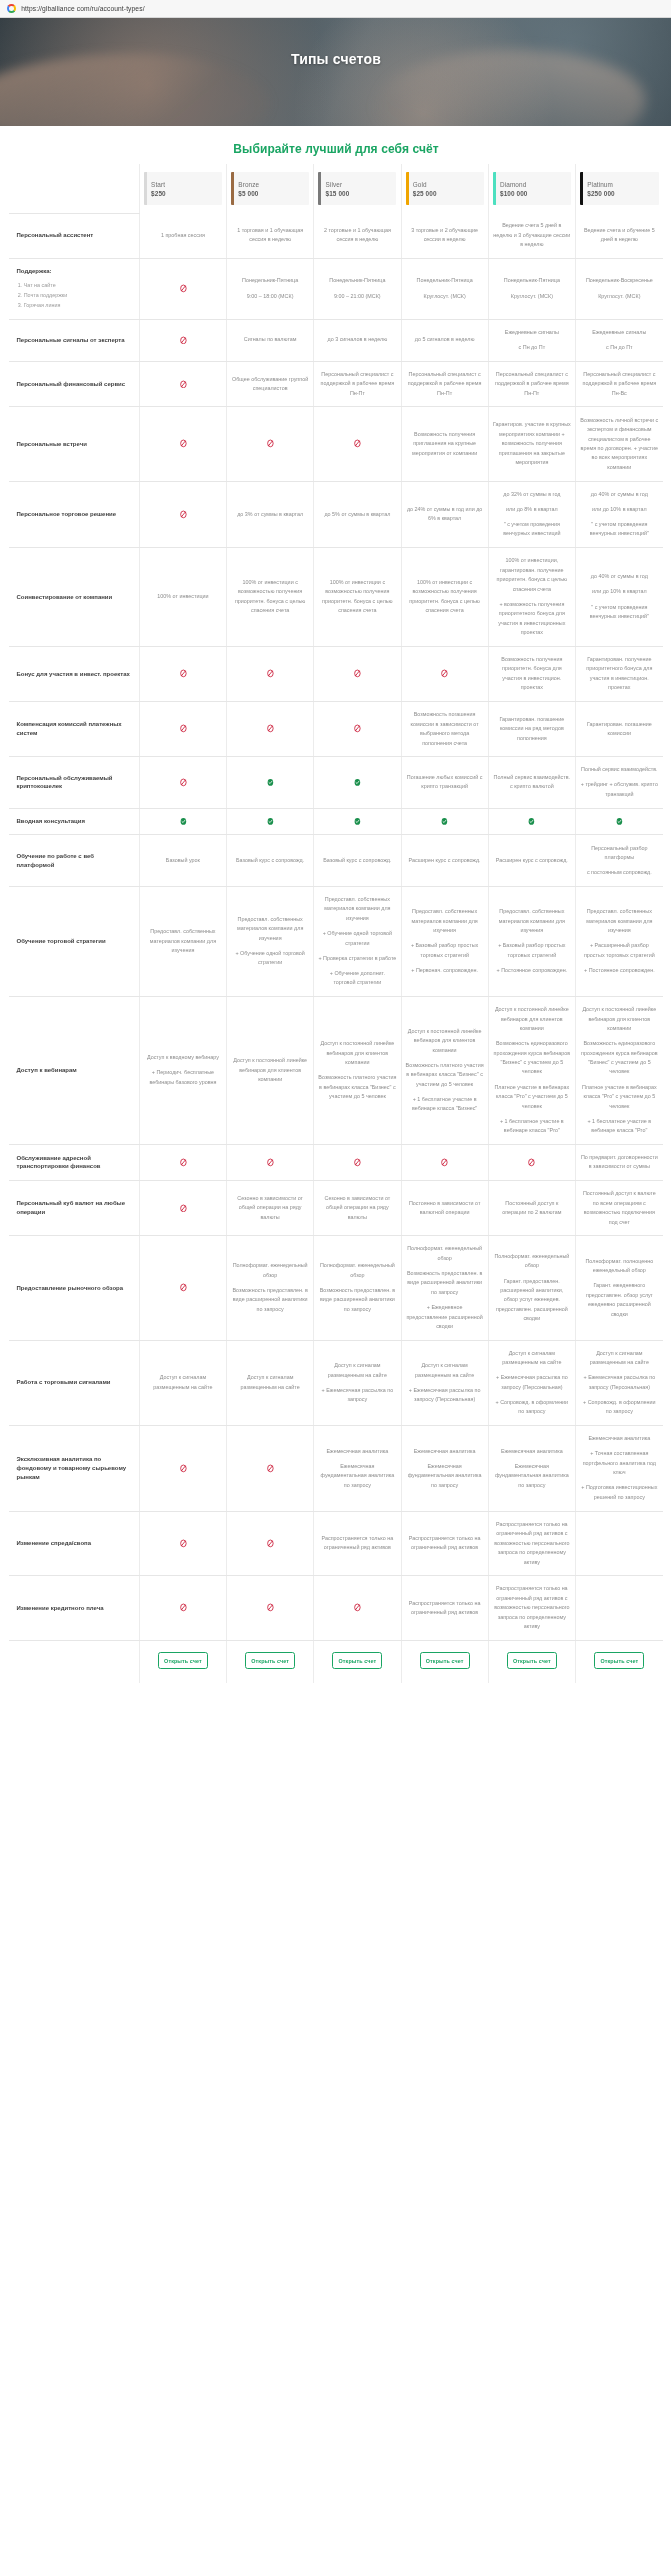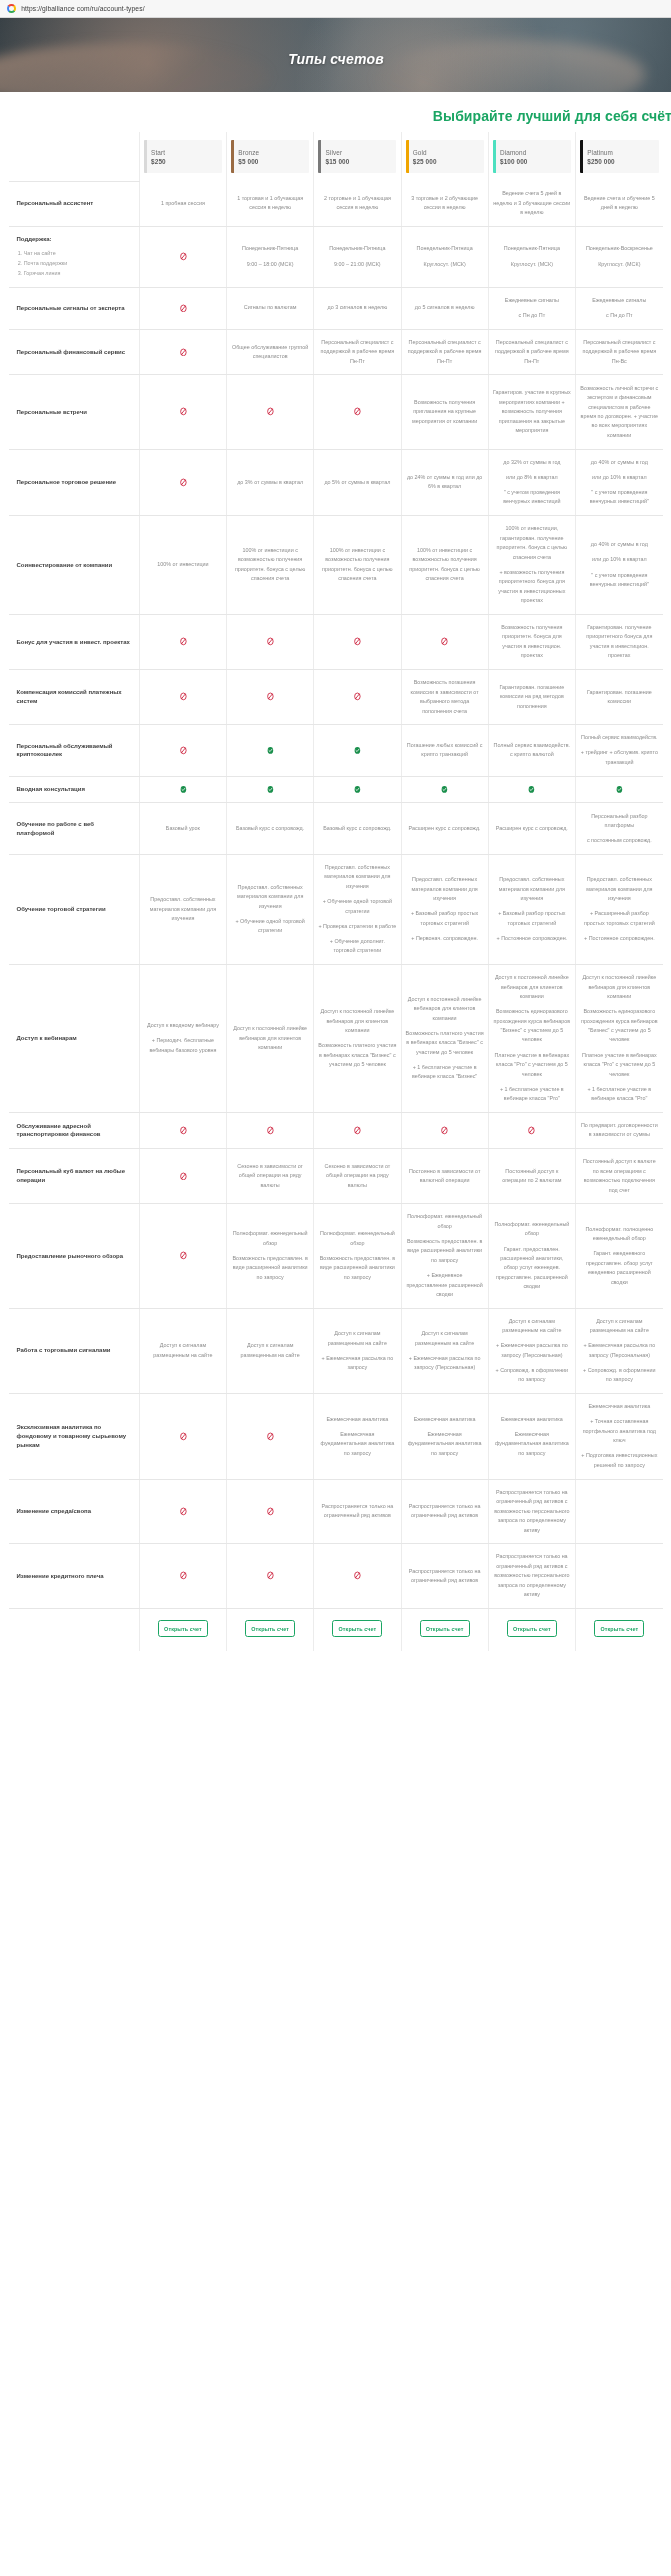--- a/index.html
+++ b/index.html
@@ -37,28 +37,27 @@
     background: #f7f7f7; border-radius: 50%;
   }
   .url-text {
     font-size: 6.7px; color: #3a3a3a; letter-spacing: 0.1px;
     font-family: "Liberation Sans", sans-serif;
   }
 
   
   .hero {
     position: relative;
-    height: 74px;
+    height: 108px;
     background:
       radial-gradient(circle at 22% 62%, rgba(175,140,120,.55) 0%, rgba(175,140,120,0) 34%),
       radial-gradient(circle at 63% 88%, rgba(205,175,155,.45) 0%, rgba(205,175,155,0) 30%),
       radial-gradient(circle at 85% 25%, rgba(120,140,150,.55) 0%, rgba(120,140,150,0) 45%),
       linear-gradient(115deg, #2f3b42 0%, #4a565d 28%, #5d686e 52%, #48545b 78%, #333f46 100%);
     overflow: hidden;
-    font-style: italic;
   }
   .hero::before {
     content:"";
     position:absolute; left:-6%; top:34%; width:46%; height:86%;
     background: linear-gradient(140deg, rgba(198,160,136,.68), rgba(140,110,95,.10) 68%);
     border-radius: 56% 44% 40% 60% / 60% 54% 46% 40%;
     filter: blur(5.2px);
   }
   .hero::after {
     content:"";
@@ -73,23 +72,23 @@
     color: #ffffff;
     font-size: 14px;
     font-weight: 700;
     letter-spacing: 0.2px;
     padding-top: 33px;
     text-shadow: 0 0.5px 2.6px rgba(0,0,0,.35);
   }
 
   
   .section-heading {
-    text-align: right;
+    text-align: center;
     color: #1aa563;
-    font-size: 14px;
+    font-size: 12px;
     font-weight: 700;
     padding: 16.5px 0 8.2px;
     letter-spacing: 0.1px;
   }
 
   
   .table-wrap { padding: 0 9.3px 0 9.3px; }
   table.acct {
     width: 100%;
     border-collapse: collapse;

